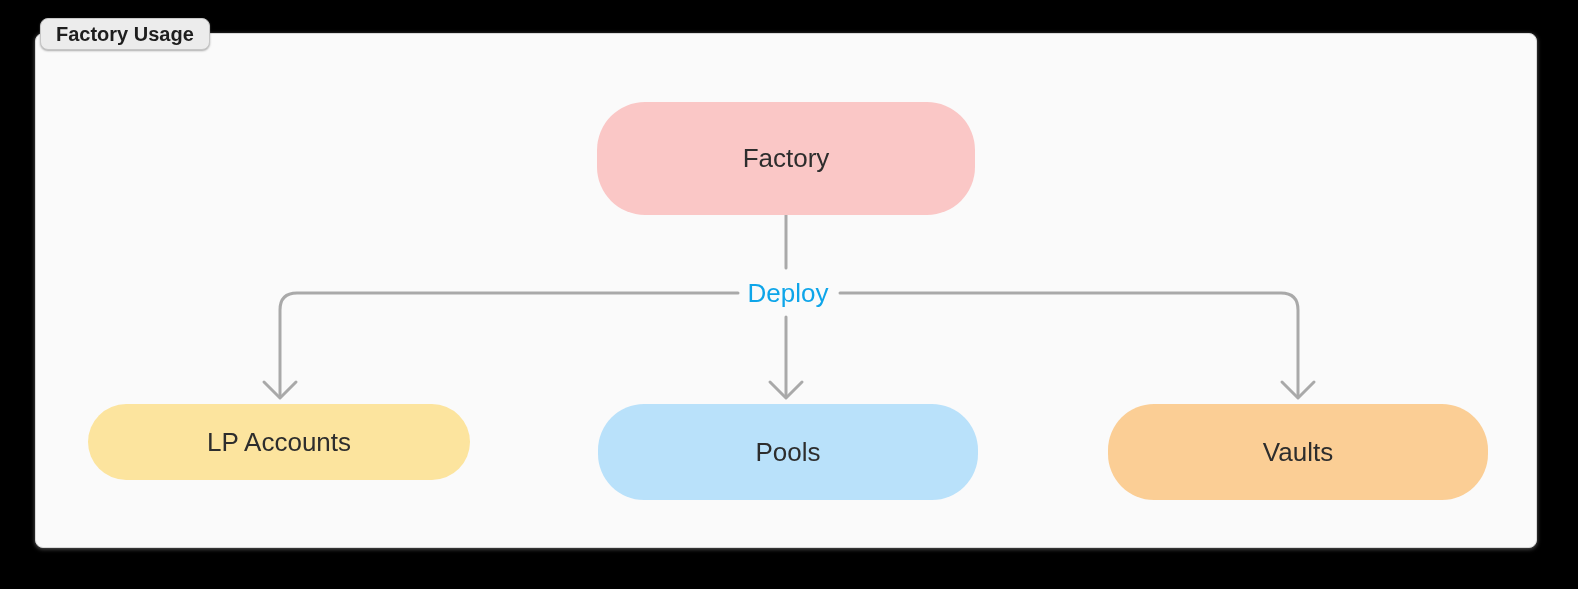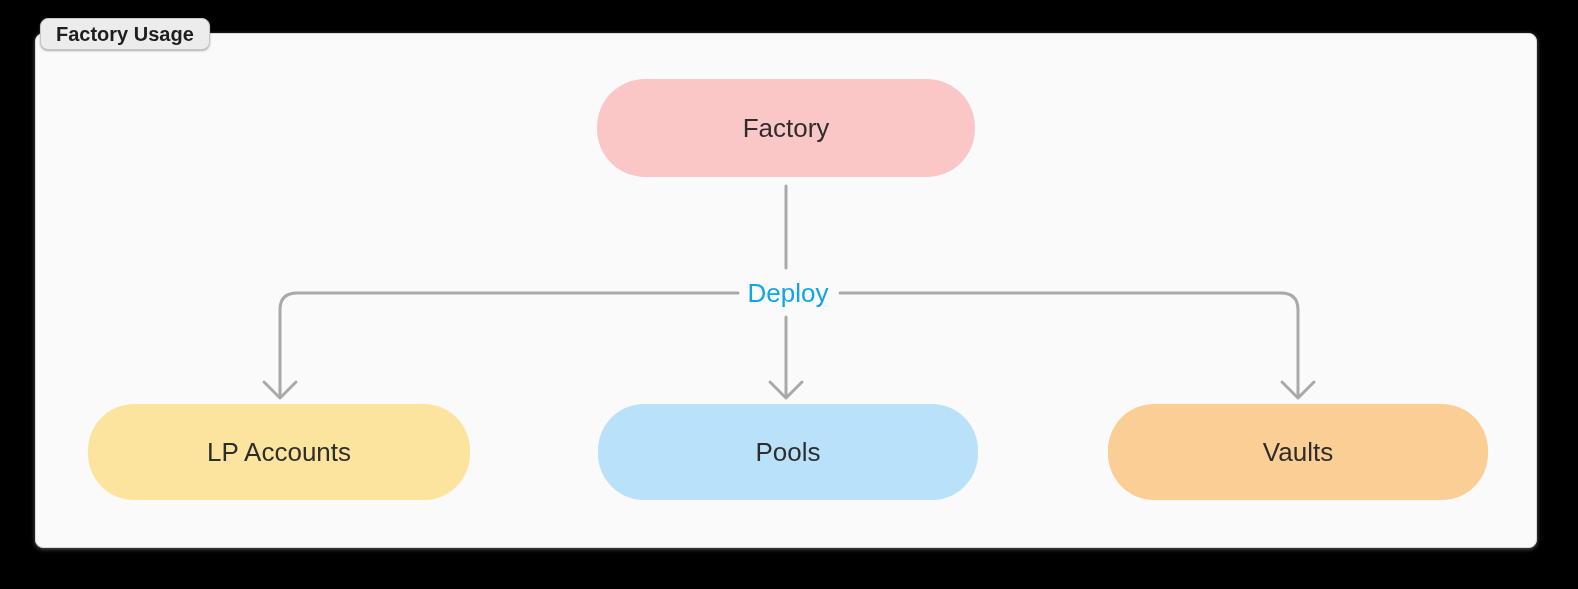--- a/index.html
+++ b/index.html
@@ -59,22 +59,22 @@
   .node {
     position: absolute;
     display: flex;
     align-items: center;
     justify-content: center;
     font-size: 26px;
     color: #2D2D2D;
     z-index: 2;
     border-radius: 46px;
   }
-  .node-factory    { left: 597px;  top: 79px;  width: 378px; height: 98px; border-radius: 48px; }
-  .node-lp         { left: 88px;   top: 404px; width: 382px; height: 96px; }
+  .node-factory    { left: 597px;  top: 102px;  width: 378px; height: 113px; border-radius: 48px; }
+  .node-lp         { left: 88px;   top: 404px; width: 382px; height: 76px; }
   .node-pools      { left: 598px;  top: 404px; width: 380px; height: 96px; }
   .node-vaults     { left: 1108px; top: 404px; width: 380px; height: 96px; }
   .edge-label {
     position: absolute;
     left: 736px;
     top: 275px;
     width: 104px;
     height: 36px;
     line-height: 36px;
     text-align: center;

